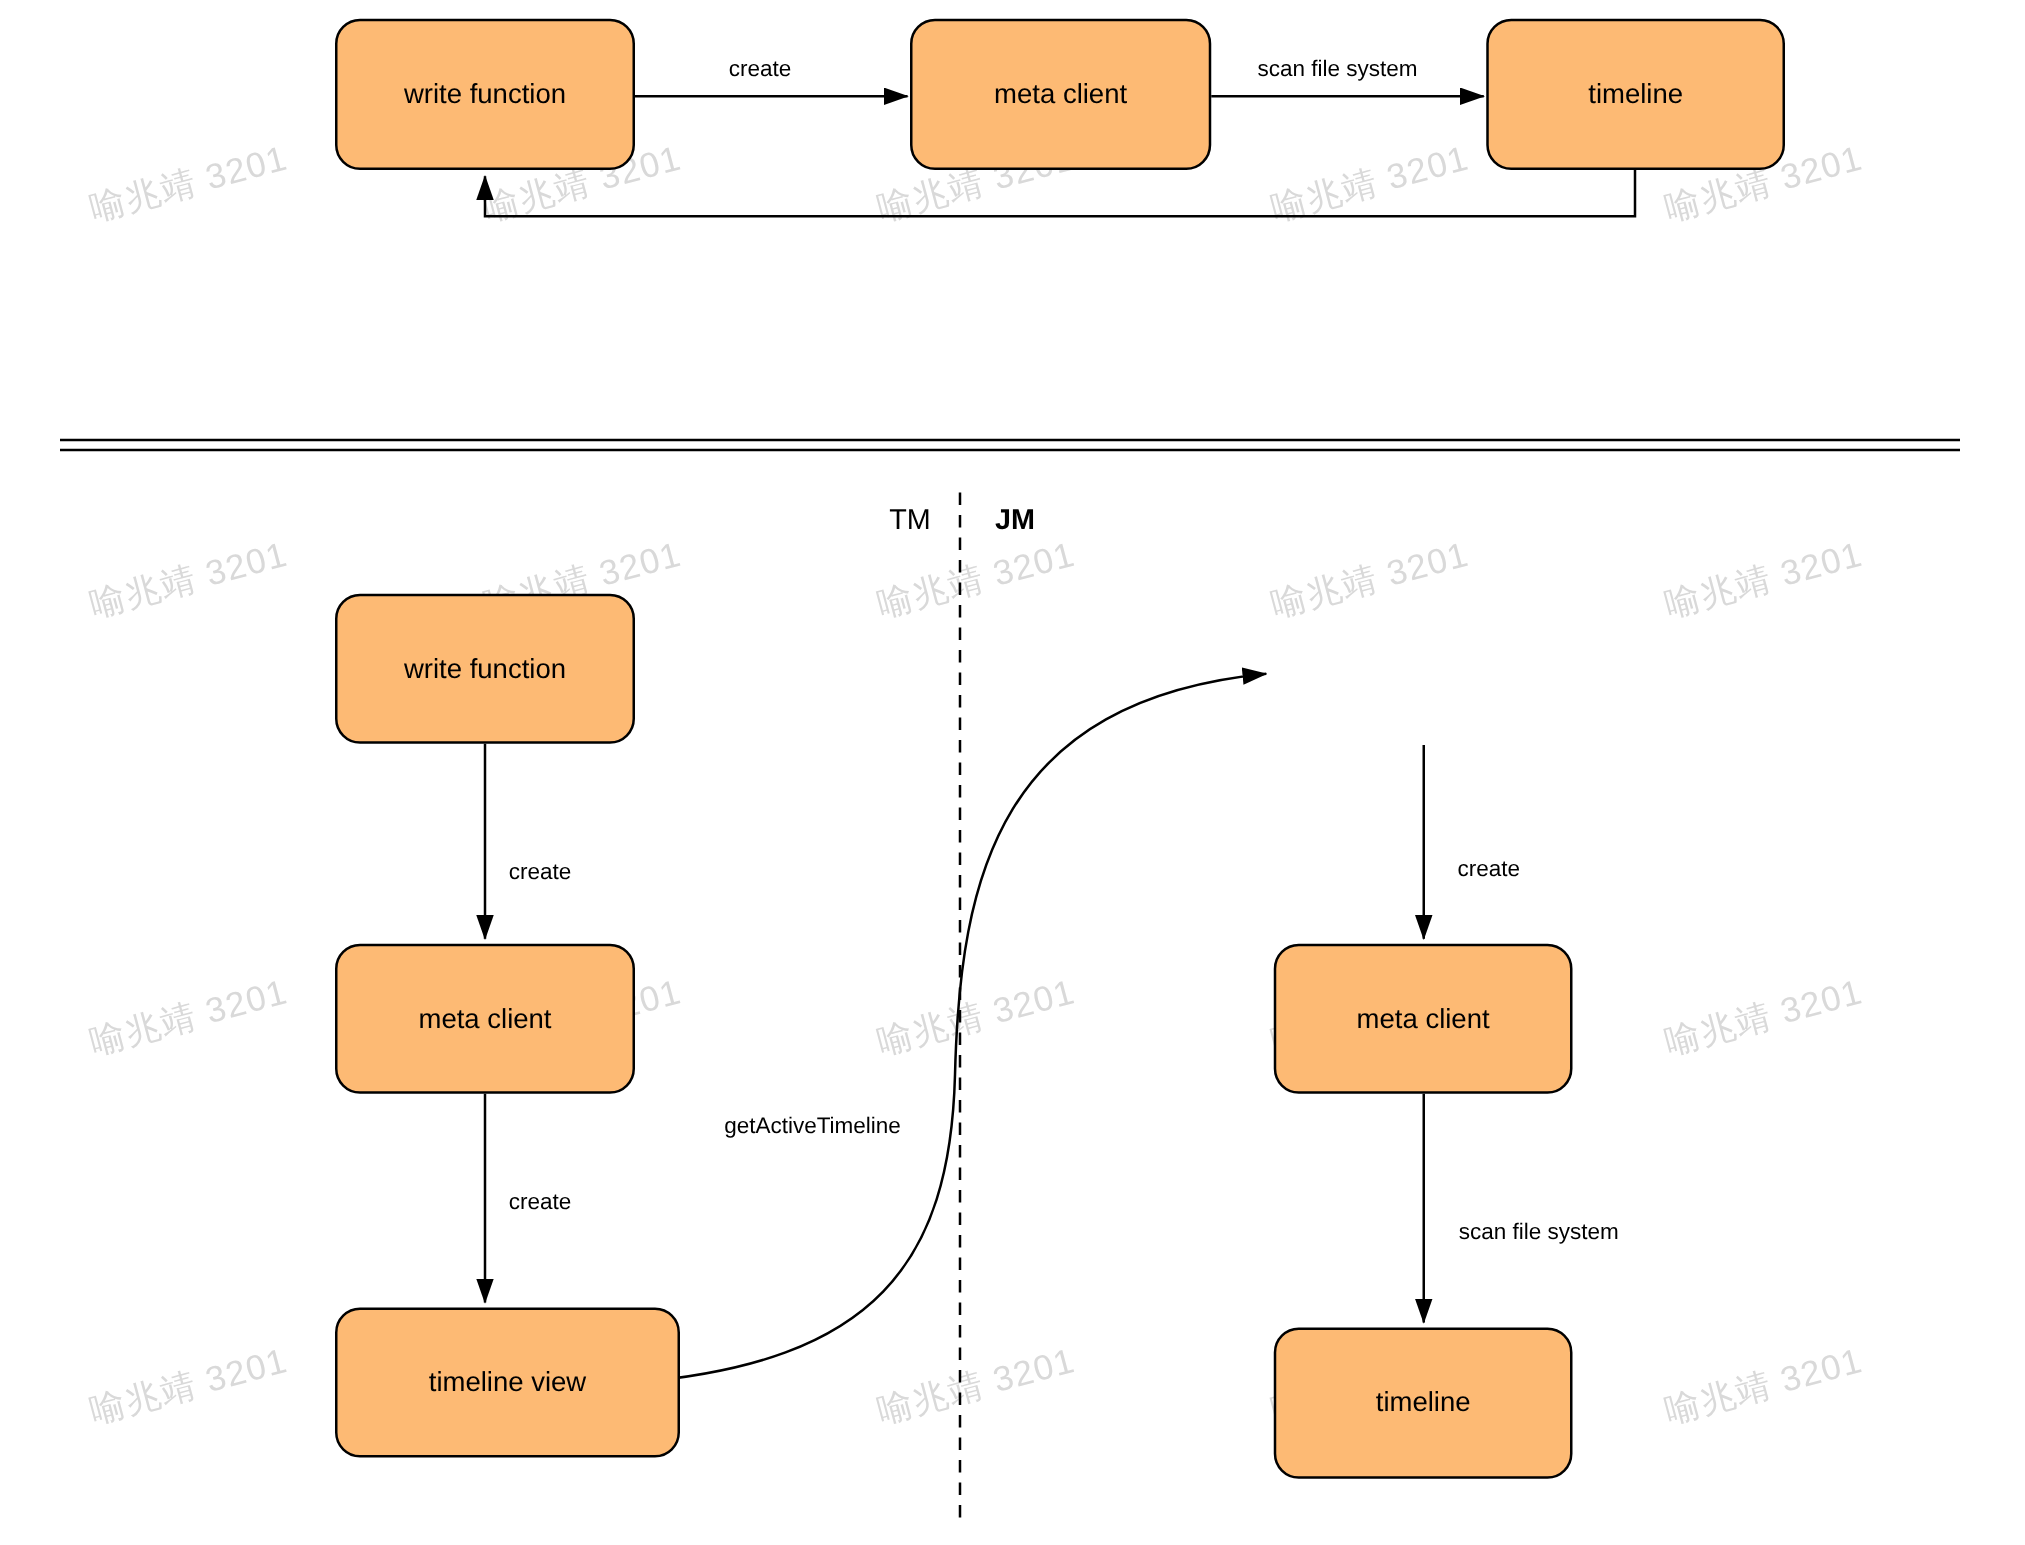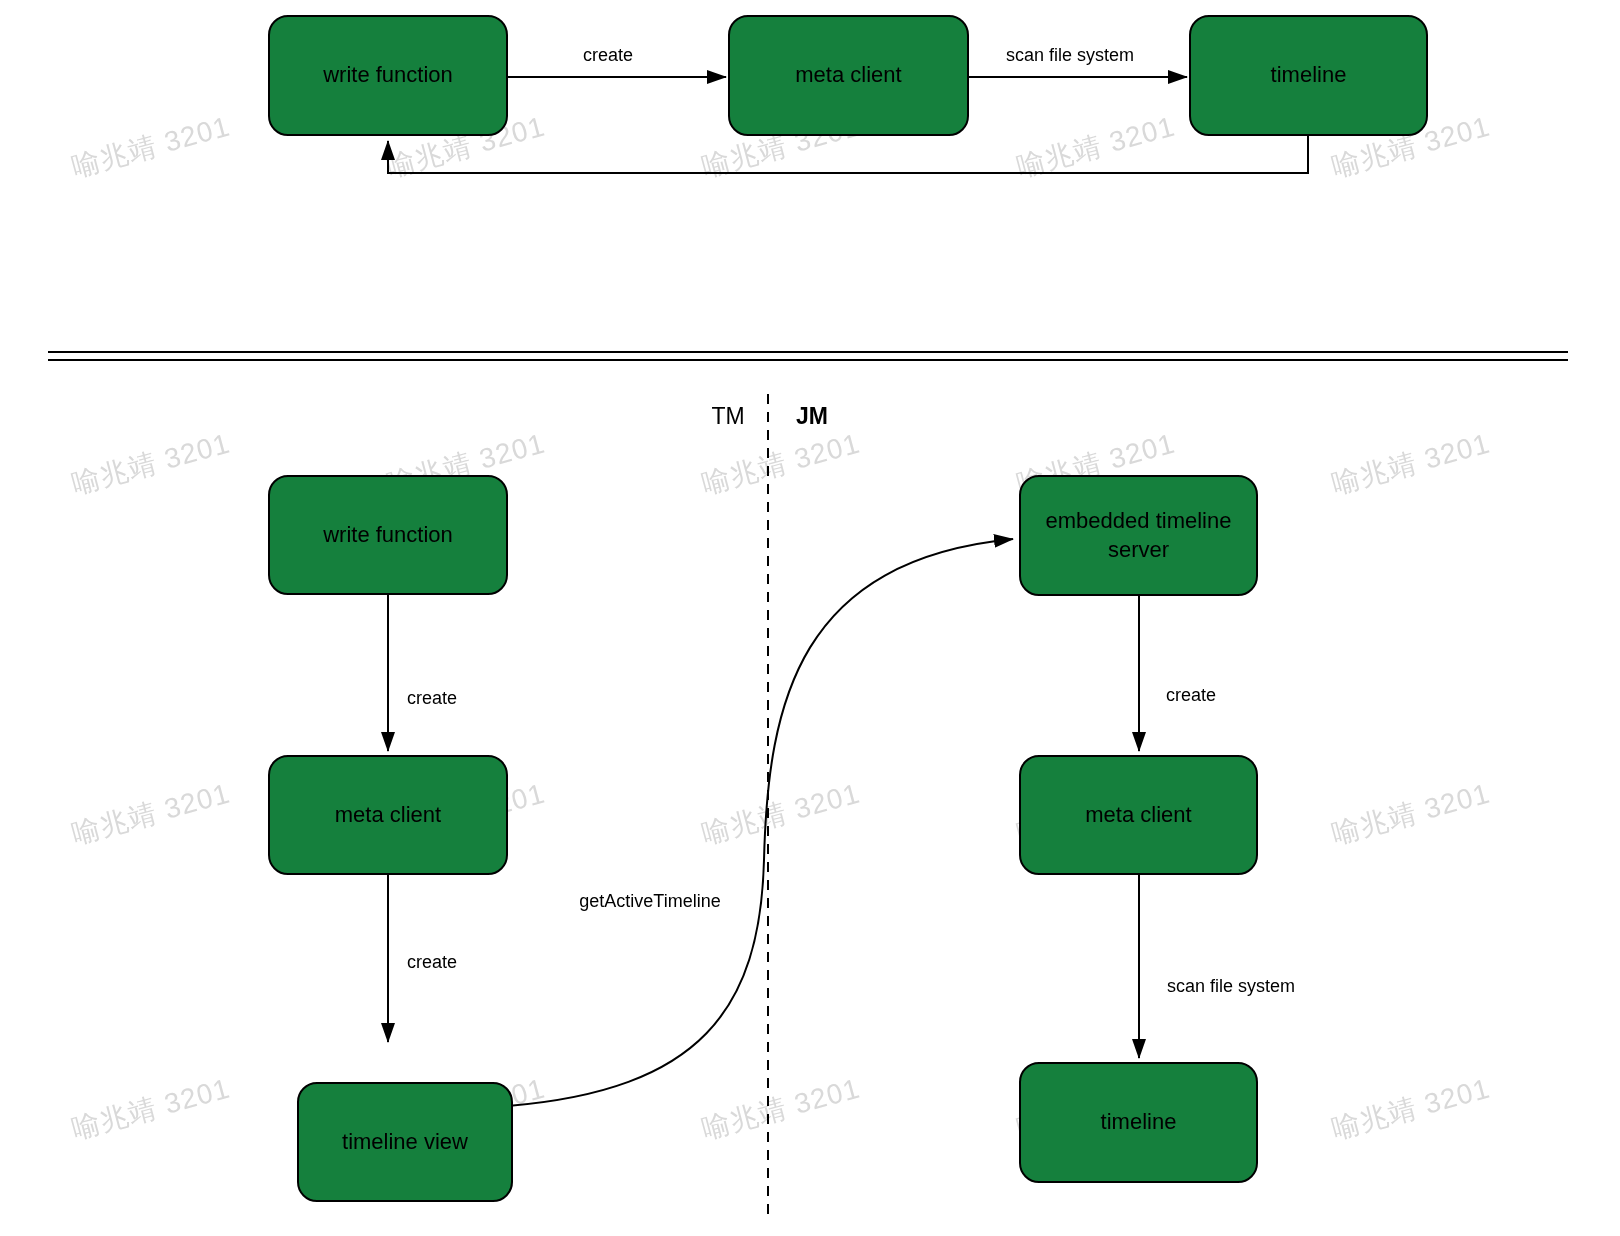--- a/index.html
+++ b/index.html
@@ -22,21 +22,21 @@
     pointer-events: none;
   }
   svg.edges {
     position: absolute;
     left: 0; top: 0;
     width: 1620px; height: 1236px;
   }
   .node {
     position: absolute;
     box-sizing: border-box;
-    background: #15803d;
+    background: #fdba74;
     border: 2px solid #000000;
     border-radius: 20px;
     display: flex;
     align-items: center;
     justify-content: center;
     text-align: center;
     font-size: 22px;
     color: #000000;
     line-height: 1.3;
     padding: 0 18px;
@@ -108,26 +108,25 @@
   <div class="node" style="left:1189px; top:15px; width:239px; height:121px;">timeline</div>
 
   <div class="edge-label" style="left:608px; top:55px;">create</div>
   <div class="edge-label" style="left:1070px; top:55px;">scan file system</div>
 
   <div class="lane-label" style="left:728px; top:416px;">TM</div>
   <div class="lane-label" style="left:812px; top:416px;font-weight:bold;">JM</div>
 
   <div class="node" style="left:268px; top:475px; width:240px; height:120px;">write function</div>
   <div class="node" style="left:268px; top:755px; width:240px; height:120px;">meta client</div>
-  <div class="node" style="left:268px; top:1082px; width:216px; height:120px;margin-left:29px;">timeline view</div>
+  <div class="node" style="left:268px; top:1046px; width:276px; height:120px;">timeline view</div>
 
   <div class="edge-label" style="left:432px; top:698px;">create</div>
   <div class="edge-label" style="left:432px; top:962px;">create</div>
 
-  <div class="node" style="left:1019px; top:475px; width:239px; height:121px;">embedded timeline server</div>
   <div class="node" style="left:1019px; top:755px; width:239px; height:120px;">meta client</div>
   <div class="node" style="left:1019px; top:1062px; width:239px; height:121px;">timeline</div>
 
   <div class="edge-label" style="left:1191px; top:695px;">create</div>
   <div class="edge-label" style="left:1231px; top:986px;">scan file system</div>
 
   <div class="edge-label" style="left:650px; top:901px;">getActiveTimeline</div>
 
 </div>
 

